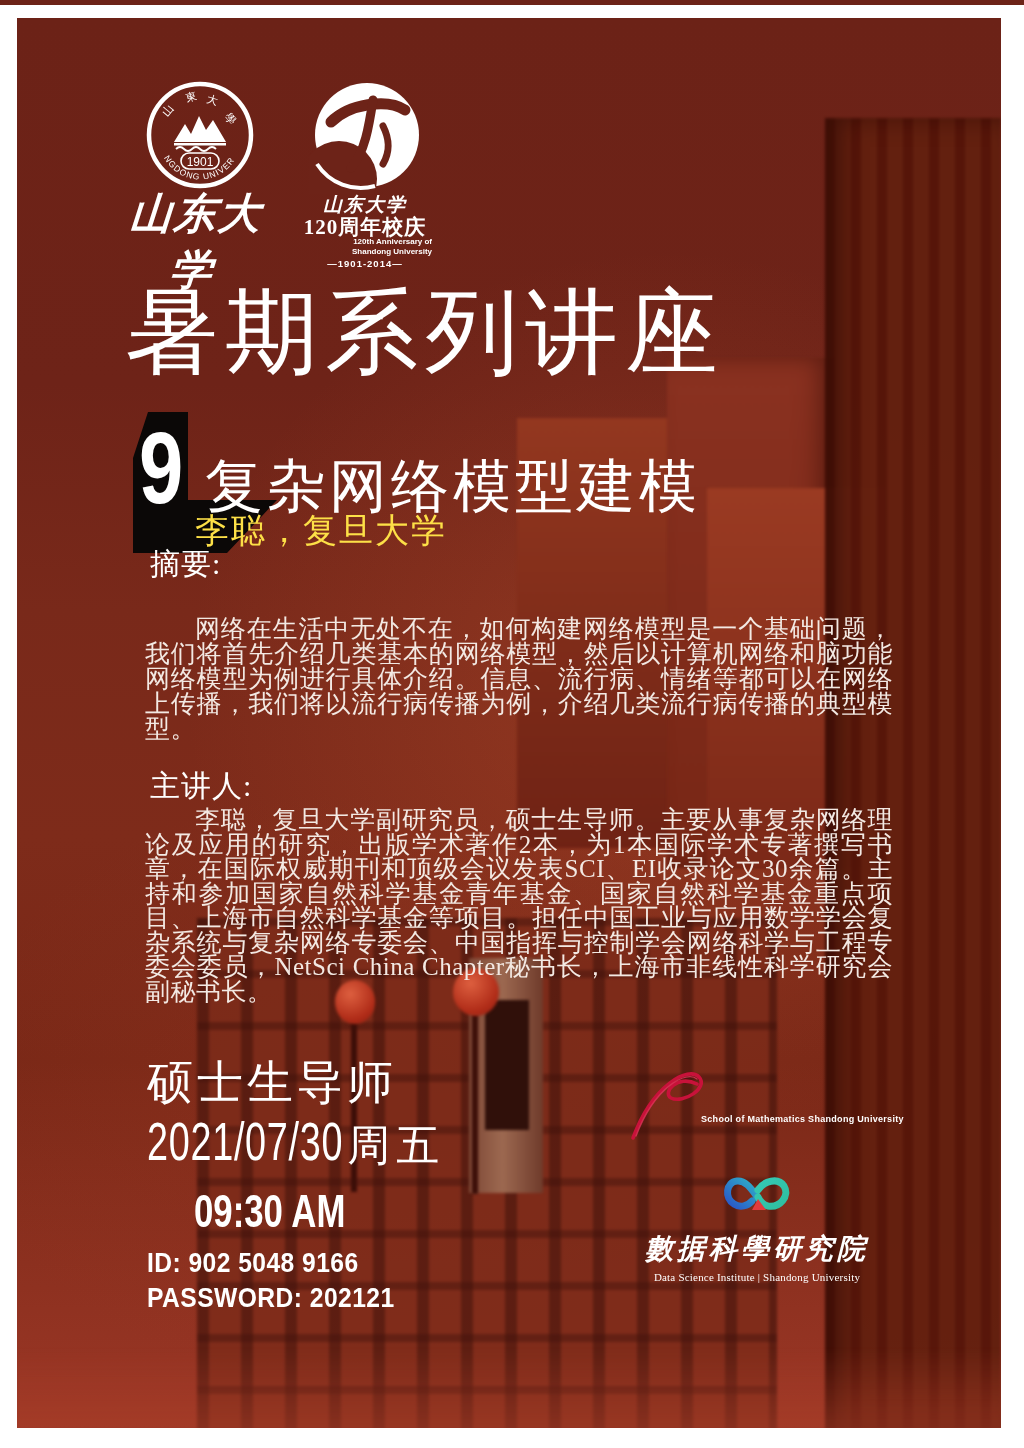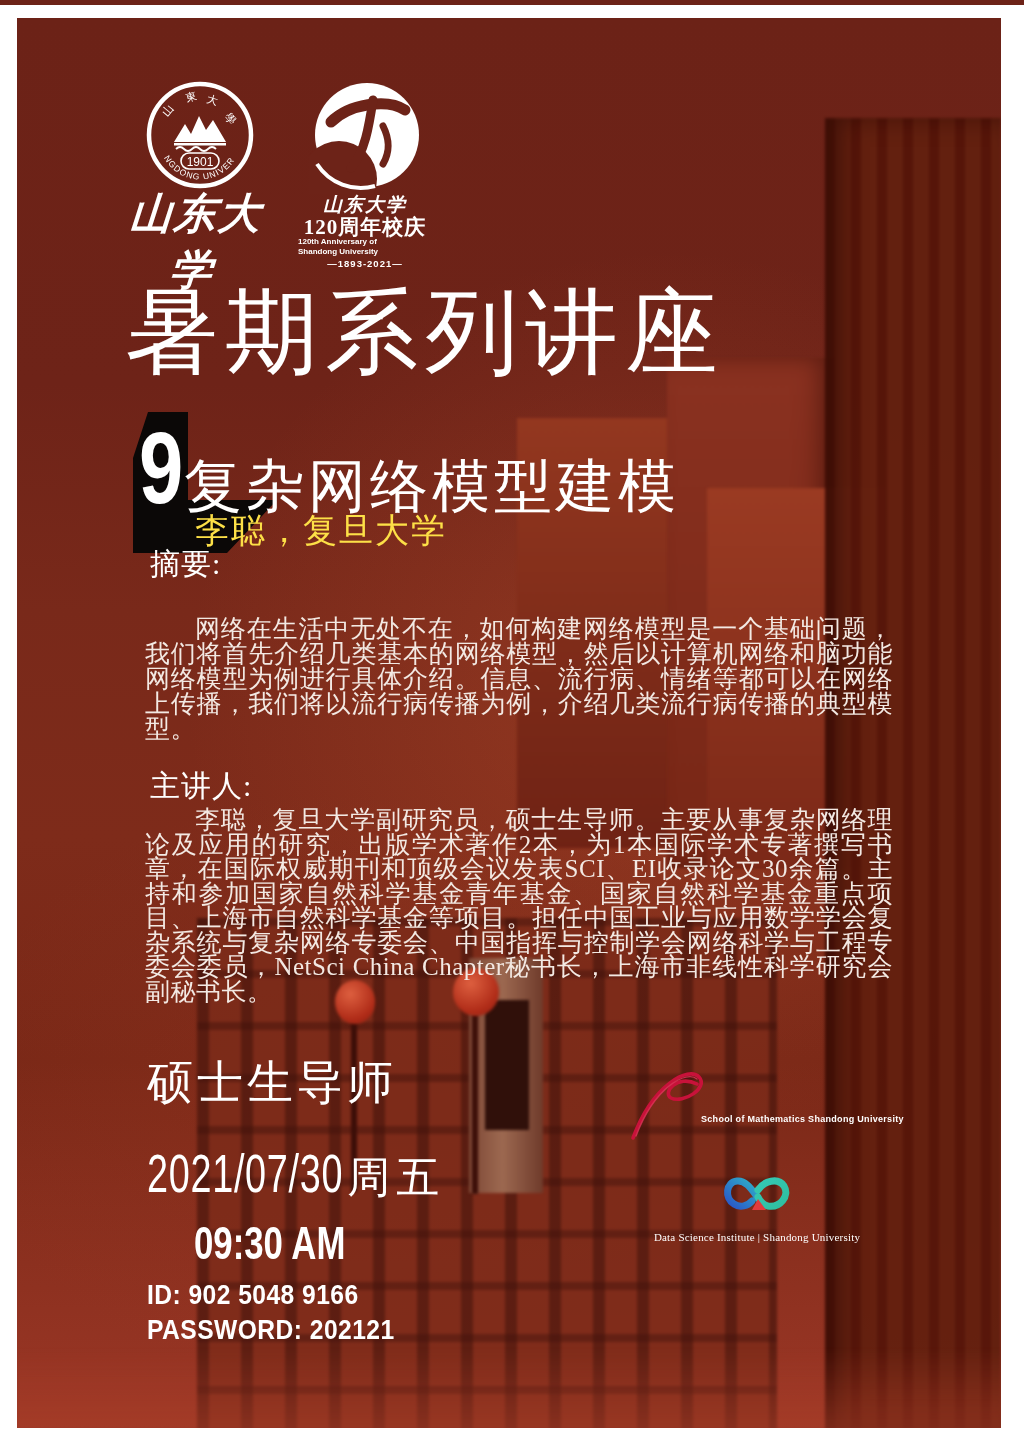--- a/index.html
+++ b/index.html
@@ -35,46 +35,46 @@
   .bottomglow{left:0;top:1330px;width:984px;height:80px;background:linear-gradient(180deg,rgba(170,62,40,0),rgba(170,62,40,.55));}
   
   .sealsvg{position:absolute;left:108px;top:60px;}
   .seal-word{position:absolute;left:92px;top:168px;width:170px;text-align:center;color:#fff;
     font:700 italic 42px "Liberation Serif",serif;transform:skewX(-4deg);letter-spacing:2px;}
   .a120svg{position:absolute;left:292px;top:62px;}
   .a120-word{position:absolute;left:288px;top:174px;width:120px;text-align:center;color:#fff;
     font:700 italic 19px "Liberation Serif",serif;letter-spacing:2px;}
   .a120-title{position:absolute;left:281px;top:195px;width:134px;text-align:center;color:#fff;
     font:700 21px "Liberation Serif",serif;letter-spacing:1px;}
-  .a120-en{position:absolute;left:281px;top:219px;width:134px;text-align:left;color:#fff;
+  .a120-en{position:absolute;left:281px;top:219px;width:134px;text-align:right;color:#fff;
     font:700 8px "Liberation Sans",sans-serif;line-height:10px;}
   .a120-years{position:absolute;left:281px;top:240px;width:134px;text-align:center;color:#fff;
     font:700 9.5px "Liberation Sans",sans-serif;letter-spacing:1px;}
   
   .series-title{position:absolute;left:108px;top:252px;margin:0;color:#ffffff;
     font:400 93px "Liberation Serif","DejaVu Serif",serif;letter-spacing:7px;white-space:nowrap;}
   .numblock{position:absolute;left:110px;top:388px;}
   .lecture-number{position:absolute;left:122px;top:392px;color:#fff;line-height:1;
     font:700 102px "Liberation Sans",sans-serif;transform:scaleX(.78);transform-origin:left top;}
-  .lecture-title{position:absolute;left:167px;top:430px;margin:0;color:#fff;white-space:nowrap;
+  .lecture-title{position:absolute;left:188px;top:430px;margin:0;color:#fff;white-space:nowrap;
     font:400 58px "Liberation Serif","DejaVu Serif",serif;letter-spacing:4px;}
   .lecture-speaker{position:absolute;left:178px;top:490px;color:#fde047;white-space:nowrap;
     font:400 34px "Liberation Serif","DejaVu Serif",serif;letter-spacing:2px;}
   
   .h-sec{position:absolute;margin:0;color:#fff;font:400 30px "Liberation Serif","DejaVu Serif",serif;letter-spacing:1px;}
   .abstract-h{left:133px;top:526px;}
   .speaker-h{left:133px;top:748px;}
   .body-p{position:absolute;left:128px;width:748px;margin:0;color:#f3e9e3;text-align:justify;
     font:400 25px "Liberation Serif","DejaVu Serif",serif;line-height:25px;text-indent:2em;letter-spacing:.5px;}
   .abstract-b{top:598px;}
   .speaker-b{top:790px;line-height:24.5px;}
   
   .meeting{position:absolute;left:130px;top:1038px;color:#fff;}
   .platform{font:400 46px "Liberation Serif","DejaVu Serif",serif;letter-spacing:4px;line-height:54px;}
-  .daterow{line-height:56px;white-space:nowrap;margin-top:32px;}
+  .daterow{line-height:56px;white-space:nowrap;}
   .date-digits{display:inline-block;font:500 54px "Liberation Sans",sans-serif;letter-spacing:1px;
     transform:scaleX(.70);transform-origin:left bottom;}
   .weekday{display:inline-block;font:400 43px "Liberation Serif","DejaVu Serif",serif;letter-spacing:6px;
     margin-left:-80px;vertical-align:baseline;}
   .timerow{line-height:50px;text-align:center;}
   .time-txt{display:inline-block;font:800 47px "Liberation Sans",sans-serif;
     transform:scaleX(.74);transform-origin:left bottom;}
   .idrow,.pwrow{line-height:30px;white-space:nowrap;text-decoration:underline;}
   .cond28{display:inline-block;font:700 28px "Liberation Sans",sans-serif;letter-spacing:.5px;
     transform:scaleX(.88);transform-origin:left bottom;}
@@ -143,21 +143,21 @@
       <path d="M22,42 C40,24 78,18 96,30" fill="none" stroke="#6d2318" stroke-width="11" stroke-linecap="round"></path>
       <path d="M64,20 C60,46 56,72 42,88" fill="none" stroke="#6d2318" stroke-width="9" stroke-linecap="round"></path>
       <path d="M74,46 C80,58 82,70 74,84" fill="none" stroke="#6d2318" stroke-width="7" stroke-linecap="round"></path>
     </svg>
     <div class="a120-word">山东大学</div>
     <div class="a120-title">120周年校庆</div>
     <div class="a120-en">
       <div>120th Anniversary of</div>
       <div>Shandong University</div>
     </div>
-    <div class="a120-years">—1893-2021—</div>
+    <div class="a120-years">—1901-2014—</div>
 
     <h1 class="series-title">暑期系列讲座</h1>
 
     <svg class="numblock" width="170" height="152" viewBox="0 0 170 152">
       <polygon points="21,6 61,6 61,94 150,94 100,147 6,147 6,52" fill="#0b0807"></polygon>
     </svg>
     <div class="lecture-number">9</div>
     <h2 class="lecture-title">复杂网络模型建模</h2>
     <div class="lecture-speaker">李聪，复旦大学</div>
 
@@ -201,17 +201,18 @@
           </linearGradient>
           <linearGradient id="gT" x1="0" y1="0" x2="1" y2="1">
             <stop offset="0" stop-color="#35c8b4"></stop>
               <stop offset="1" stop-color="#2fbfa0"></stop>
           </linearGradient>
         </defs>
         <path d="M40,30 C34,22 28,12 19,13 C8,14 6,30 16,36 C22,40 30,38 34,33" fill="none" stroke="url(#gB)" stroke-width="7" stroke-linecap="round"></path>
         <path d="M40,22 C46,13 60,9 66,18 C72,28 62,40 50,38 C45,37 42,33 40,29" fill="none" stroke="url(#gT)" stroke-width="7" stroke-linecap="round"></path>
         <path d="M34,42 L48,42 L40,31 Z" fill="#e23b3c"></path>
       </svg>
+      <div class="dsi-cn">數据科學研究院</div>
       <div class="dsi-en">Data Science Institute | Shandong University</div>
     </div>
 
   </div>
 </div>
 
 </body></html>

